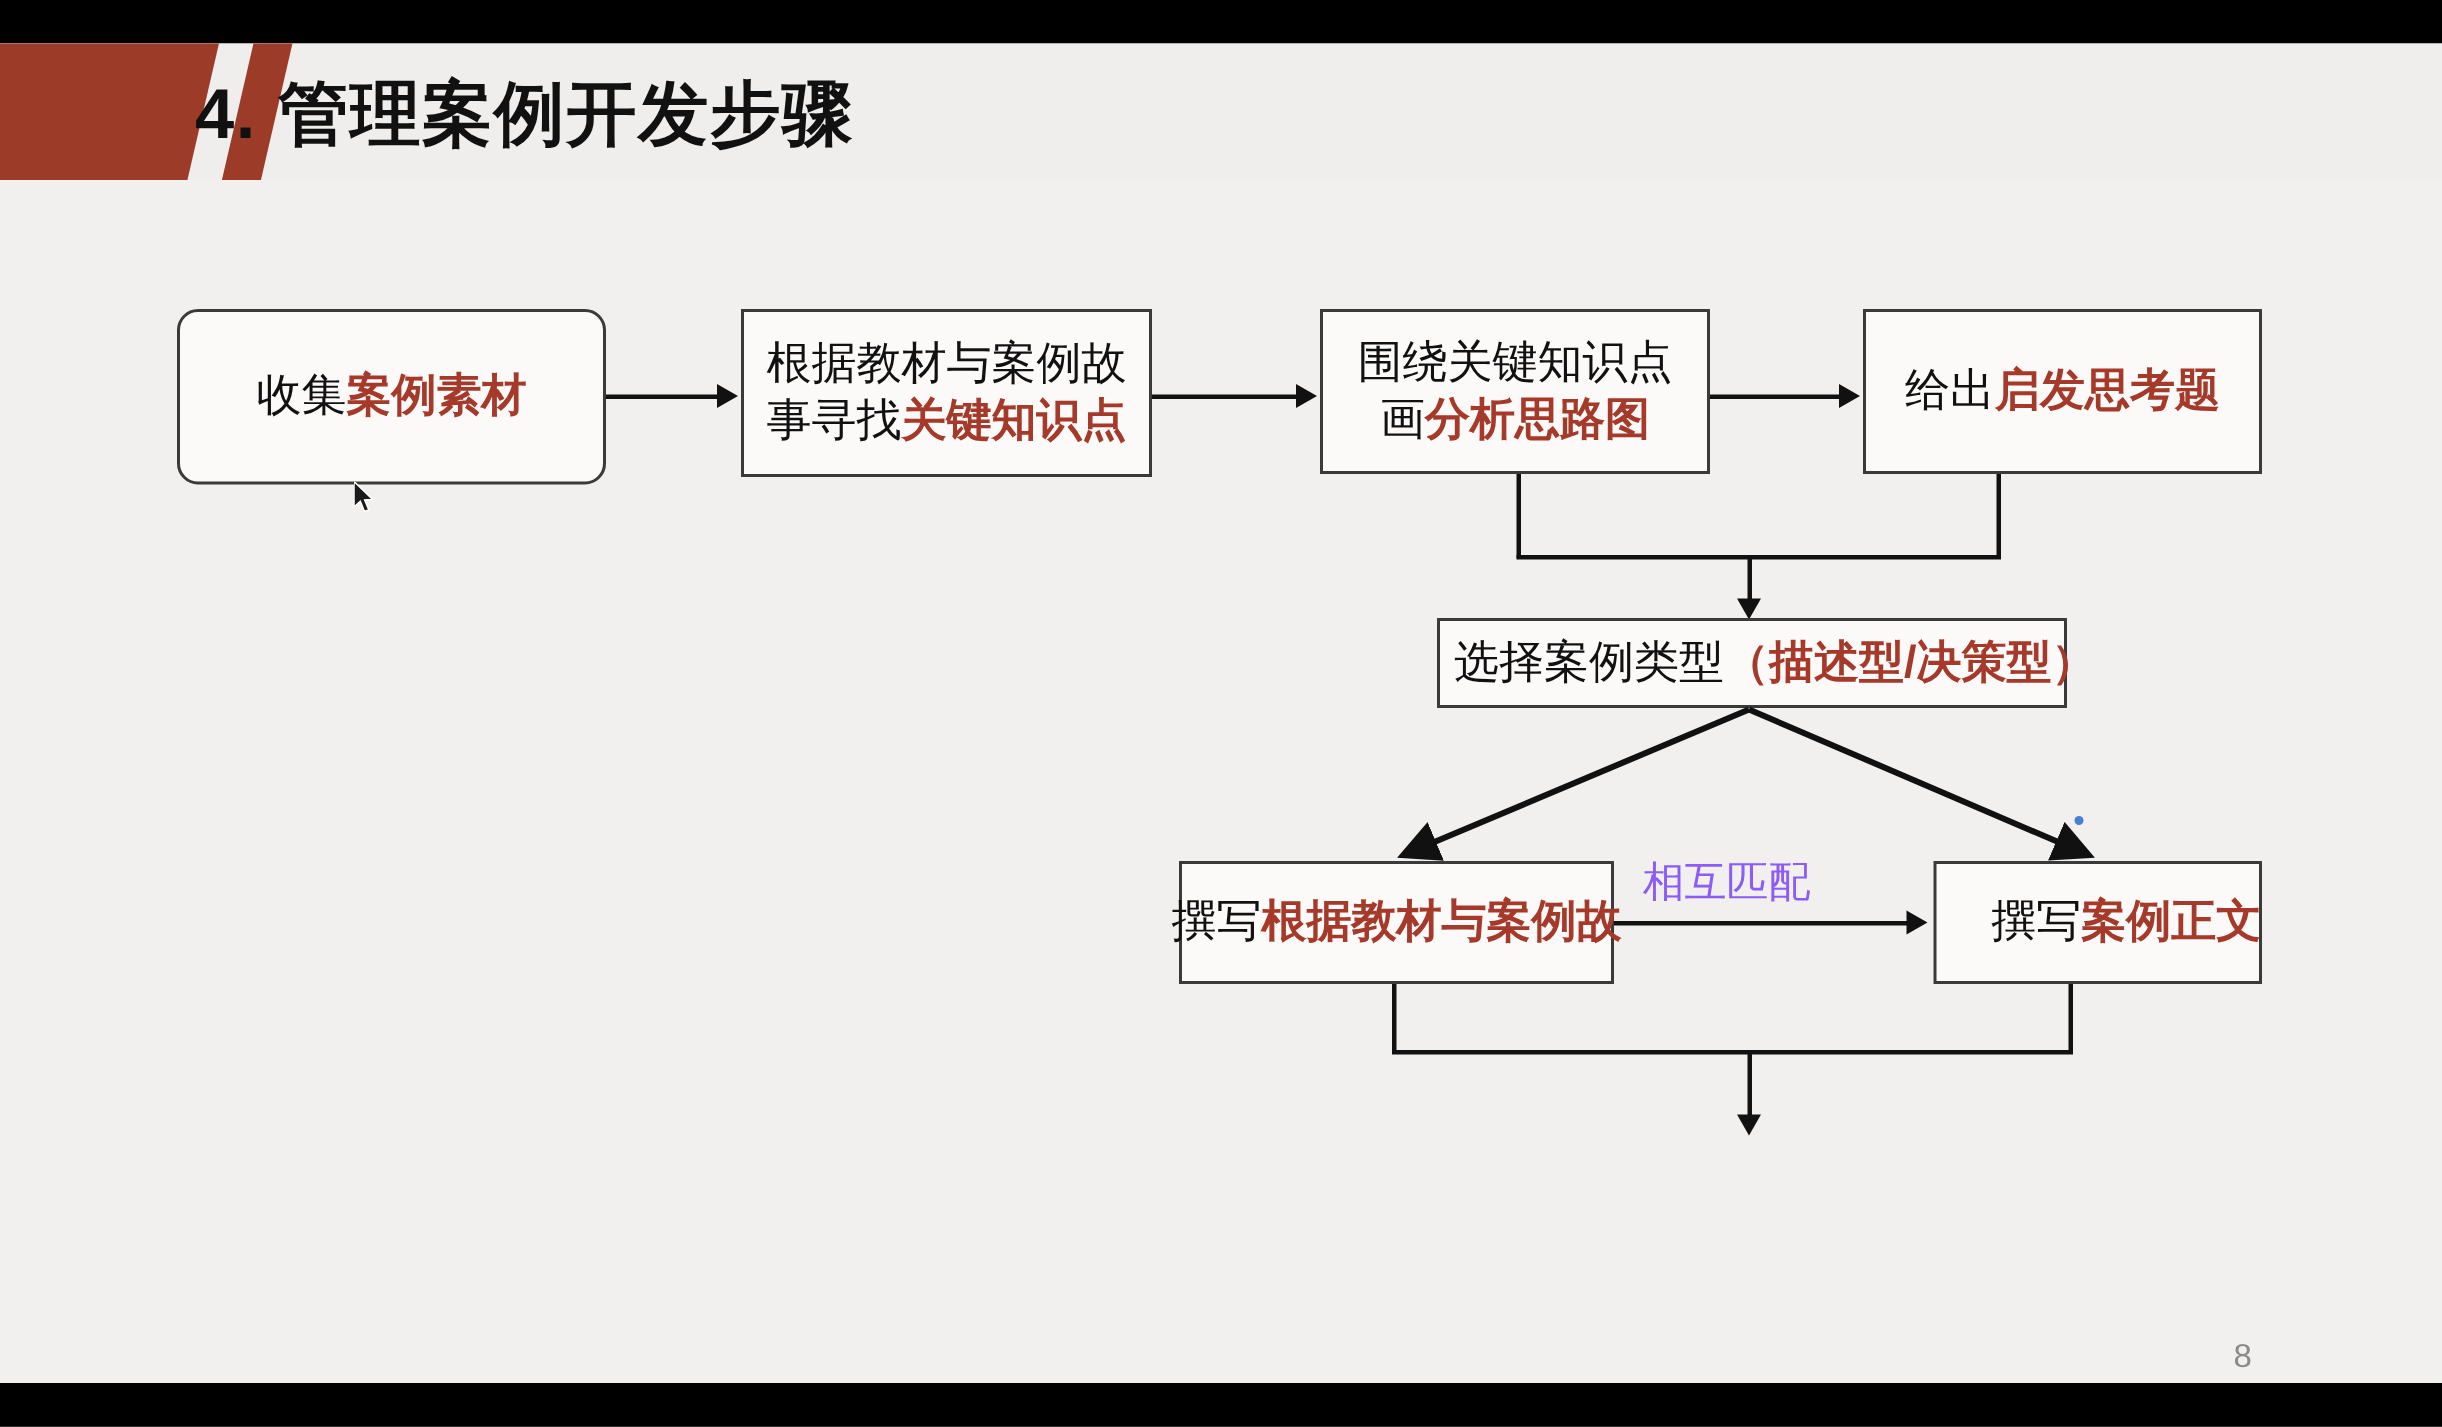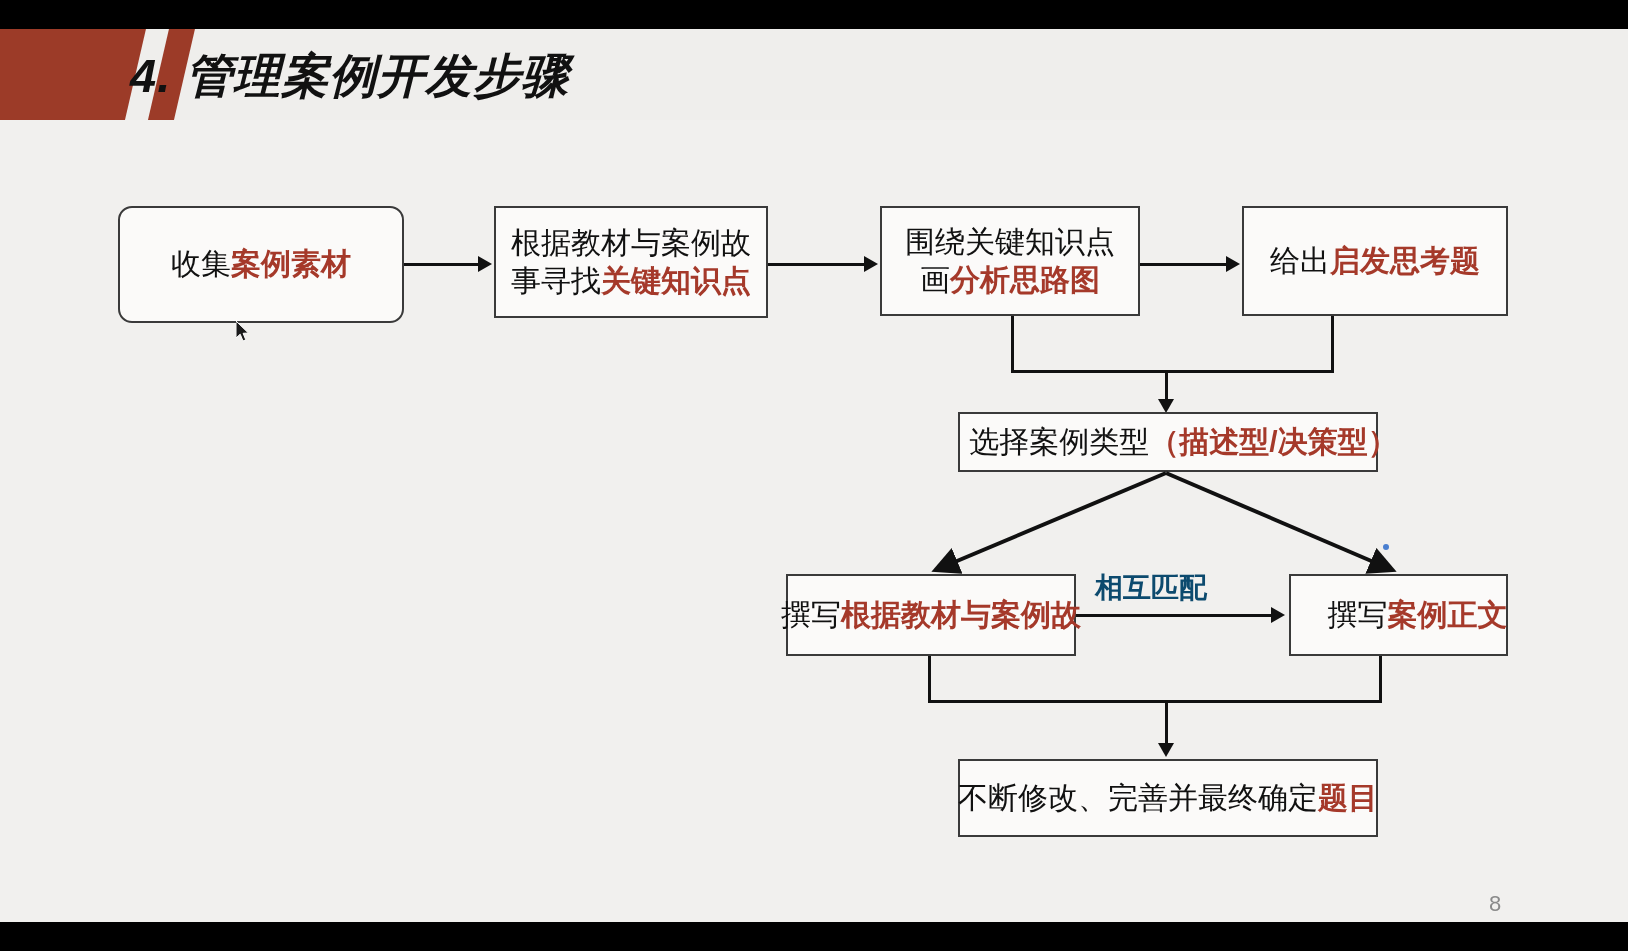--- a/index.html
+++ b/index.html
@@ -26,21 +26,20 @@
   }
   
   #header-band {
     position: absolute;
     left: 0;
     top: 0;
     width: 1628px;
     height: 91px;
     background: #efeeec;
     overflow: hidden;
-    font-style: italic;
   }
   .banner-shape {
     position: absolute;
     top: -10px;
     height: 115px;
     background: #9c3b28;
     transform: skewX(-13deg);
   }
   #banner-block {
     left: -40px;
@@ -117,22 +116,22 @@
     border-top: 14px solid #111111;
   }
   .diag-arrow { position: absolute; }
 
   
   #match-label {
     position: absolute;
     left: 1095px;
     top: 540px;
     font-size: 28px;
-    font-weight: bold;
-    color: #0c4a6e;
+    font-weight: normal;
+    color: #8b5cf6;
     white-space: nowrap;
   }
 
   
   #page-number {
     position: absolute;
     left: 1489px;
     top: 862px;
     font-size: 22px;
     color: #8a8a8a;
@@ -229,23 +228,20 @@
     <div class="line-h" style="left:1076px; top:585px; width:197px;"></div>
     <div class="arrow-head-right" style="left:1271px; top:578px;"></div>
     <div id="match-label">相互匹配</div>
 
     <div class="line-v" style="left:928px; top:627px; height:46px;"></div>
     <div class="line-v" style="left:1379px; top:627px; height:46px;"></div>
     <div class="line-h" style="left:928px; top:671px; width:454px;"></div>
     <div class="line-v" style="left:1165px; top:671px; height:45px;"></div>
     <div class="arrow-head-down" style="left:1158px; top:714px;"></div>
 
-    <div class="box" id="box-finalize">
-      <span class="line"><span class="blk">不断修改、完善并最终确定</span><span class="hl">题目</span></span>
-    </div>
 
     <div id="blue-dot"></div>
     <div id="page-number">8</div>
 
     <svg id="mouse-cursor" viewBox="0 0 16 24">
       <polygon points="0,0 0,17 4.2,13.2 7,20 9.8,18.8 7.1,12.3 12.4,12" fill="#1a1a1a" stroke="#ffffff" stroke-width="1"></polygon>
     </svg>
 
   </div>
 </div>

